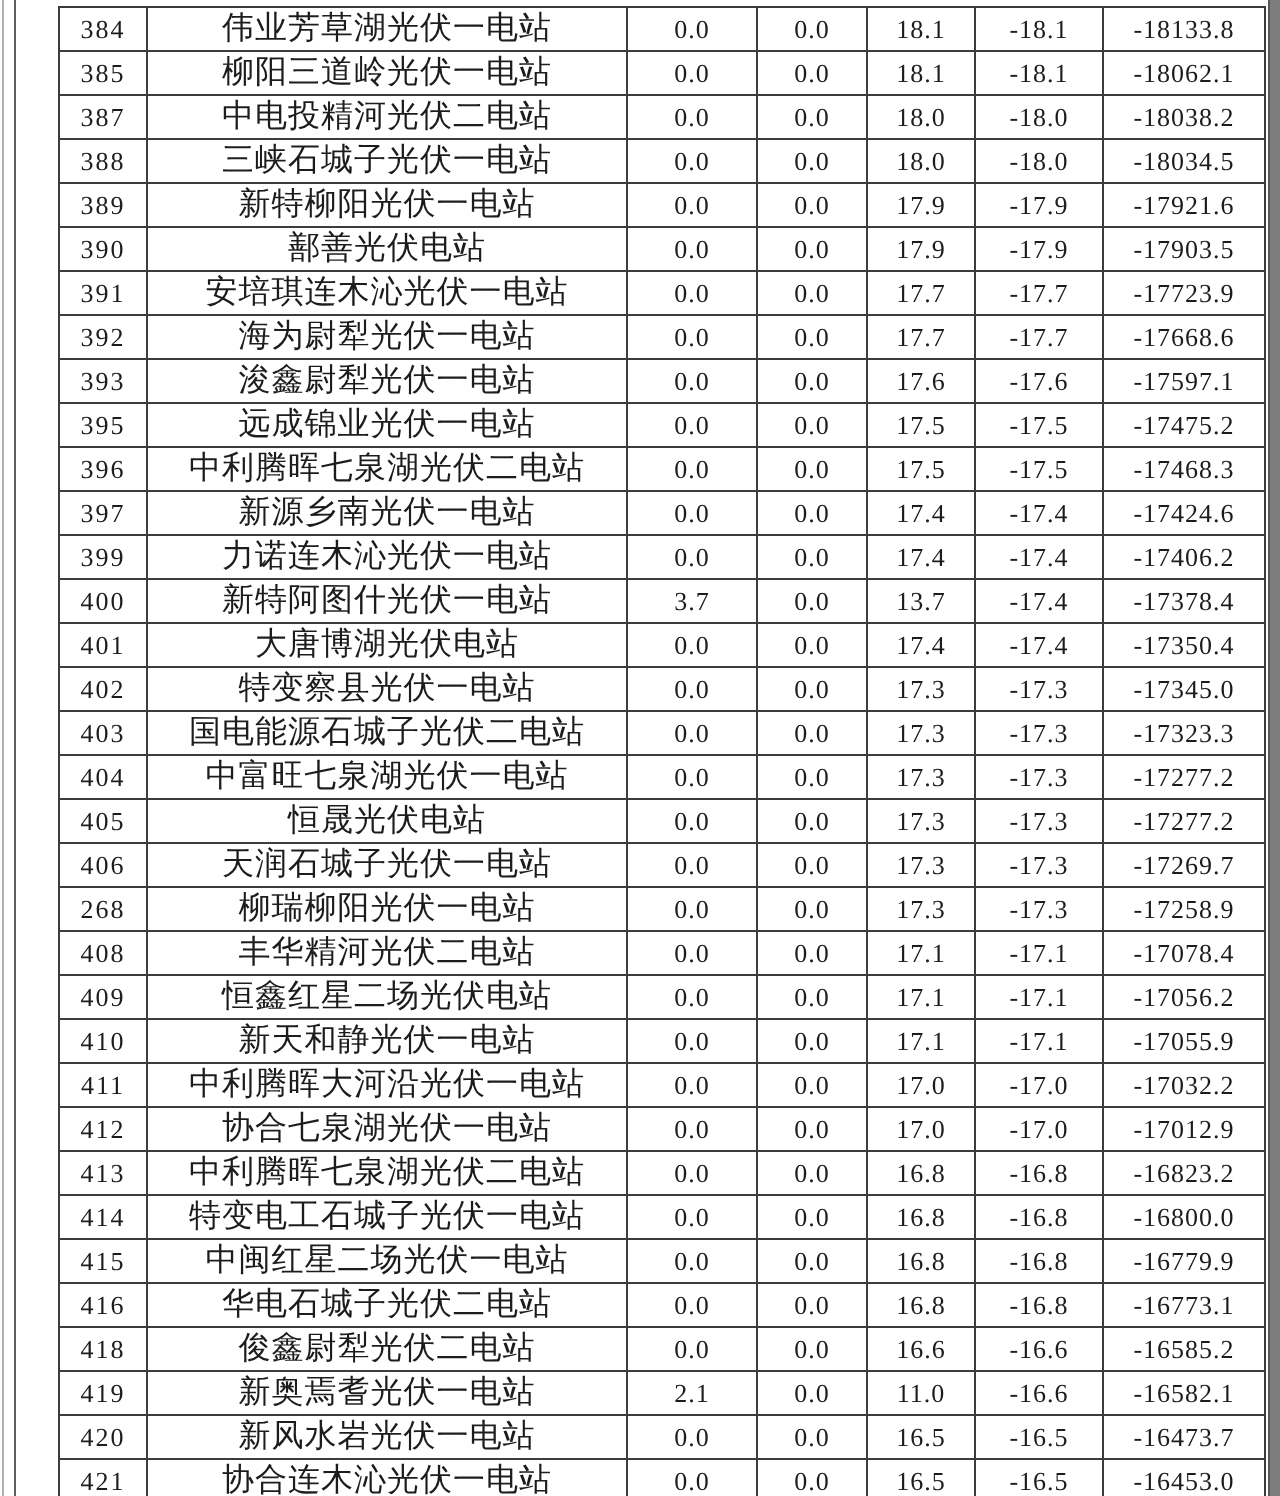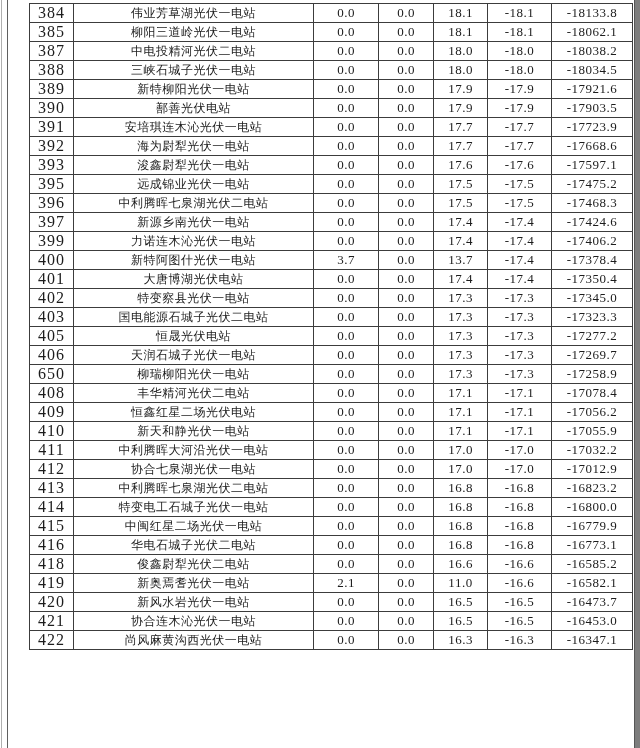--- a/index.html
+++ b/index.html
@@ -44,25 +44,25 @@
     border: 1px solid #3c3c3c;
     height: 17.72px;
     padding: 0 2px;
     text-align: center;
     vertical-align: middle;
     white-space: nowrap;
     overflow: hidden;
     color: #1c1c1c;
   }
   td.c-num {
+    font-size: 13px;
+    letter-spacing: 1px;
+  }
+  td.c-name {
     font-size: 16px;
-    letter-spacing: 1px;
-  }
-  td.c-name {
-    font-size: 12px;
     letter-spacing: 0.5px;
   }
   td.c-val {
     font-size: 13px;
     letter-spacing: 0.5px;
   }
 </style>
 </head>
 <body>
 
@@ -230,39 +230,48 @@
         <tr>
       <td class="c-num">403</td>
       <td class="c-name">国电能源石城子光伏二电站</td>
       <td class="c-val">0.0</td>
       <td class="c-val">0.0</td>
       <td class="c-val">17.3</td>
       <td class="c-val">-17.3</td>
       <td class="c-val">-17323.3</td>
     </tr>
         <tr>
+      <td class="c-num">404</td>
+      <td class="c-name">中富旺七泉湖光伏一电站</td>
+      <td class="c-val">0.0</td>
+      <td class="c-val">0.0</td>
+      <td class="c-val">17.3</td>
+      <td class="c-val">-17.3</td>
+      <td class="c-val">-17277.2</td>
+    </tr>
+        <tr>
       <td class="c-num">405</td>
       <td class="c-name">恒晟光伏电站</td>
       <td class="c-val">0.0</td>
       <td class="c-val">0.0</td>
       <td class="c-val">17.3</td>
       <td class="c-val">-17.3</td>
       <td class="c-val">-17277.2</td>
     </tr>
         <tr>
       <td class="c-num">406</td>
       <td class="c-name">天润石城子光伏一电站</td>
       <td class="c-val">0.0</td>
       <td class="c-val">0.0</td>
       <td class="c-val">17.3</td>
       <td class="c-val">-17.3</td>
       <td class="c-val">-17269.7</td>
     </tr>
         <tr>
-      <td class="c-num">650</td>
+      <td class="c-num">268</td>
       <td class="c-name">柳瑞柳阳光伏一电站</td>
       <td class="c-val">0.0</td>
       <td class="c-val">0.0</td>
       <td class="c-val">17.3</td>
       <td class="c-val">-17.3</td>
       <td class="c-val">-17258.9</td>
     </tr>
         <tr>
       <td class="c-num">408</td>
       <td class="c-name">丰华精河光伏二电站</td>

